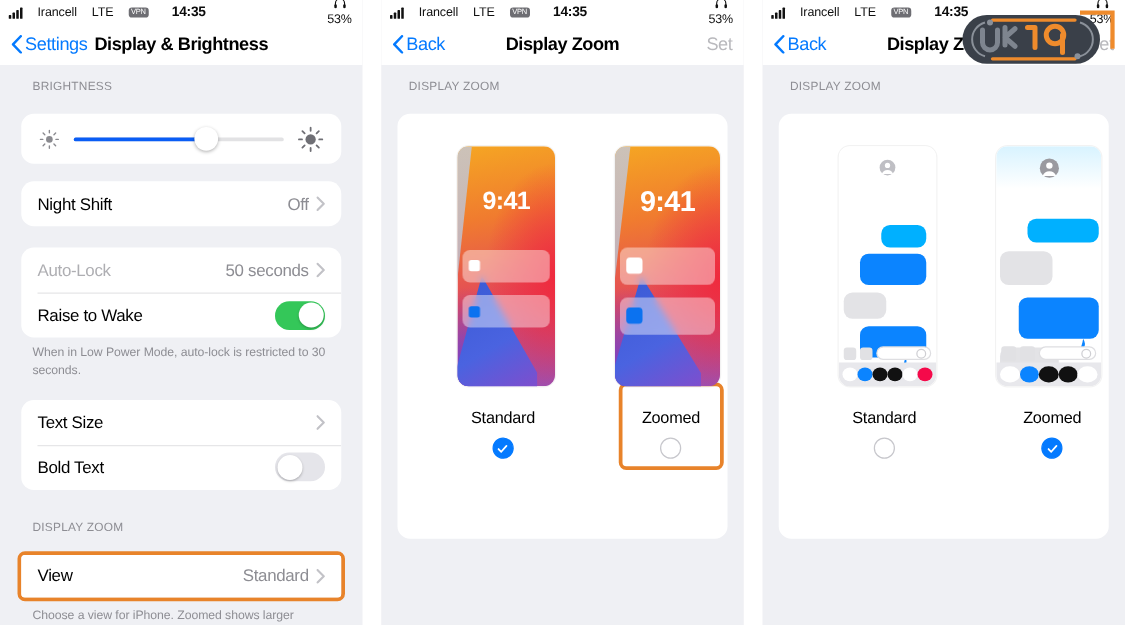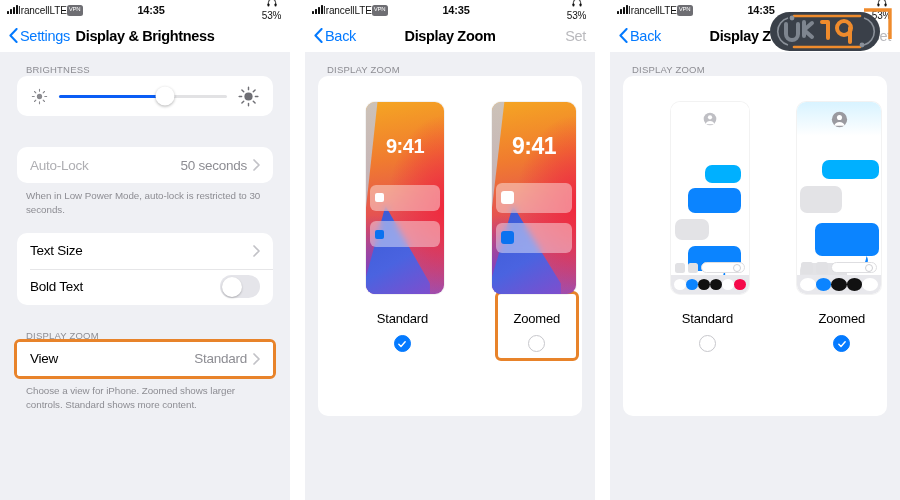--- a/index.html
+++ b/index.html
@@ -14,21 +14,21 @@
     width: 290px; height: 500px; background: #eff0f4;
     position: relative; overflow: hidden;
   }
   .gap { width: 15px; height: 500px; background: #ffffff; flex: none; }
 
   
   .statusbar {
     height: 20px; display: flex; align-items: center;
     padding: 0 8px 0 7px; background: #ffffff; position: relative;
   }
-  .sb-left { display: flex; gap: 0; }
+  .sb-left { display: flex; align-items: center; gap: 12px; }
   .sb-right { display: flex; align-items: center; gap: 3px; margin-left: auto; flex-direction: column; }
   .sb-time {
     position: absolute; left: 12px; right: 0; text-align: center;
     font-size: 11px; font-weight: bold; color: #0b0b0b; letter-spacing: -0.2px;
   }
   .bars { display: flex; align-items: flex-end; gap: 1px; height: 9px; }
   .bars i { width: 2px; background: #111; border-radius: .5px; display: block; }
   .bars i:nth-child(1){height:3px} .bars i:nth-child(2){height:5px}
   .bars i:nth-child(3){height:7px} .bars i:nth-child(4){height:9px}
   .carrier { font-size: 10px; color: #111; letter-spacing: -0.1px; }
@@ -61,21 +61,21 @@
   .nav-title {
     position: absolute; left: 0; right: 0; text-align: center;
     font-size: 14.5px; font-weight: bold; color: #000; letter-spacing: -0.35px;
   }
   .nav-right { margin-left: auto; font-size: 14.5px; color: #b9b9bd; letter-spacing: -0.3px; z-index:2;}
 
   
   .scroll { height: 448px; overflow: hidden; }
   .sect-hdr {
     font-size: 9.5px; color: #8d8d93; letter-spacing: 0.2px;
-    padding: 12px 0 1px 26px; text-transform: uppercase;
+    padding: 12px 0 16px 26px; text-transform: uppercase;
   }
   .card {
     background: #fff; border-radius: 10px; margin: 0 17px;
     overflow: hidden;
   }
   .row {
     display: flex; align-items: center; min-height: 36px;
     padding: 0 13px; position: relative; cursor: pointer;
   }
   .row + .row::before {
@@ -286,29 +286,44 @@
           <svg class="sun-s" width="21" height="21" viewBox="0 0 22 22">
             <circle cx="11" cy="11" r="4.3" fill="#6f6f75"></circle>
             <g stroke="#6f6f75" stroke-width="1.5" stroke-linecap="round">
               <path d="M11 1.2v2.6M11 18.2v2.6M1.2 11h2.6M18.2 11h2.6M4.1 4.1l1.9 1.9M16 16l1.9 1.9M17.9 4.1L16 6M6 16l-1.9 1.9"></path>
             </g>
           </svg>
         </div>
       </div>
 
       <div style="height:14px"></div>
+      <div class="card">
+        <div class="row">
+          <span class="row-label">Night Shift</span>
+          <span class="row-value">Off</span>
+          <svg class="chev" width="7" height="12" viewBox="0 0 7 12">
+            <path d="M1 1 L6 6 L1 11" fill="none" stroke="#c2c2c7" stroke-width="1.7" stroke-linecap="round" stroke-linejoin="round"></path>
+          </svg>
+        </div>
+      </div>
 
       <div style="height:17px"></div>
       <div class="card">
         <div class="row">
           <span class="row-label dim">Auto-Lock</span>
           <span class="row-value">50 seconds</span>
           <svg class="chev" width="7" height="12" viewBox="0 0 7 12">
             <path d="M1 1 L6 6 L1 11" fill="none" stroke="#c2c2c7" stroke-width="1.7" stroke-linecap="round" stroke-linejoin="round"></path>
           </svg>
+        </div>
+        <div class="row">
+          <span class="row-label">Raise to Wake</span>
+          <span class="toggle on">
+              <span class="knob"></span>
+            </span>
         </div>
       </div>
       <div class="foot">When in Low Power Mode, auto-lock is restricted to 30 seconds.</div>
 
       <div style="height:16px"></div>
       <div class="card">
         <div class="row">
           <span class="row-label">Text Size</span>
           <svg class="chev" style="margin-left:auto" width="7" height="12" viewBox="0 0 7 12">
             <path d="M1 1 L6 6 L1 11" fill="none" stroke="#c2c2c7" stroke-width="1.7" stroke-linecap="round" stroke-linejoin="round"></path>

